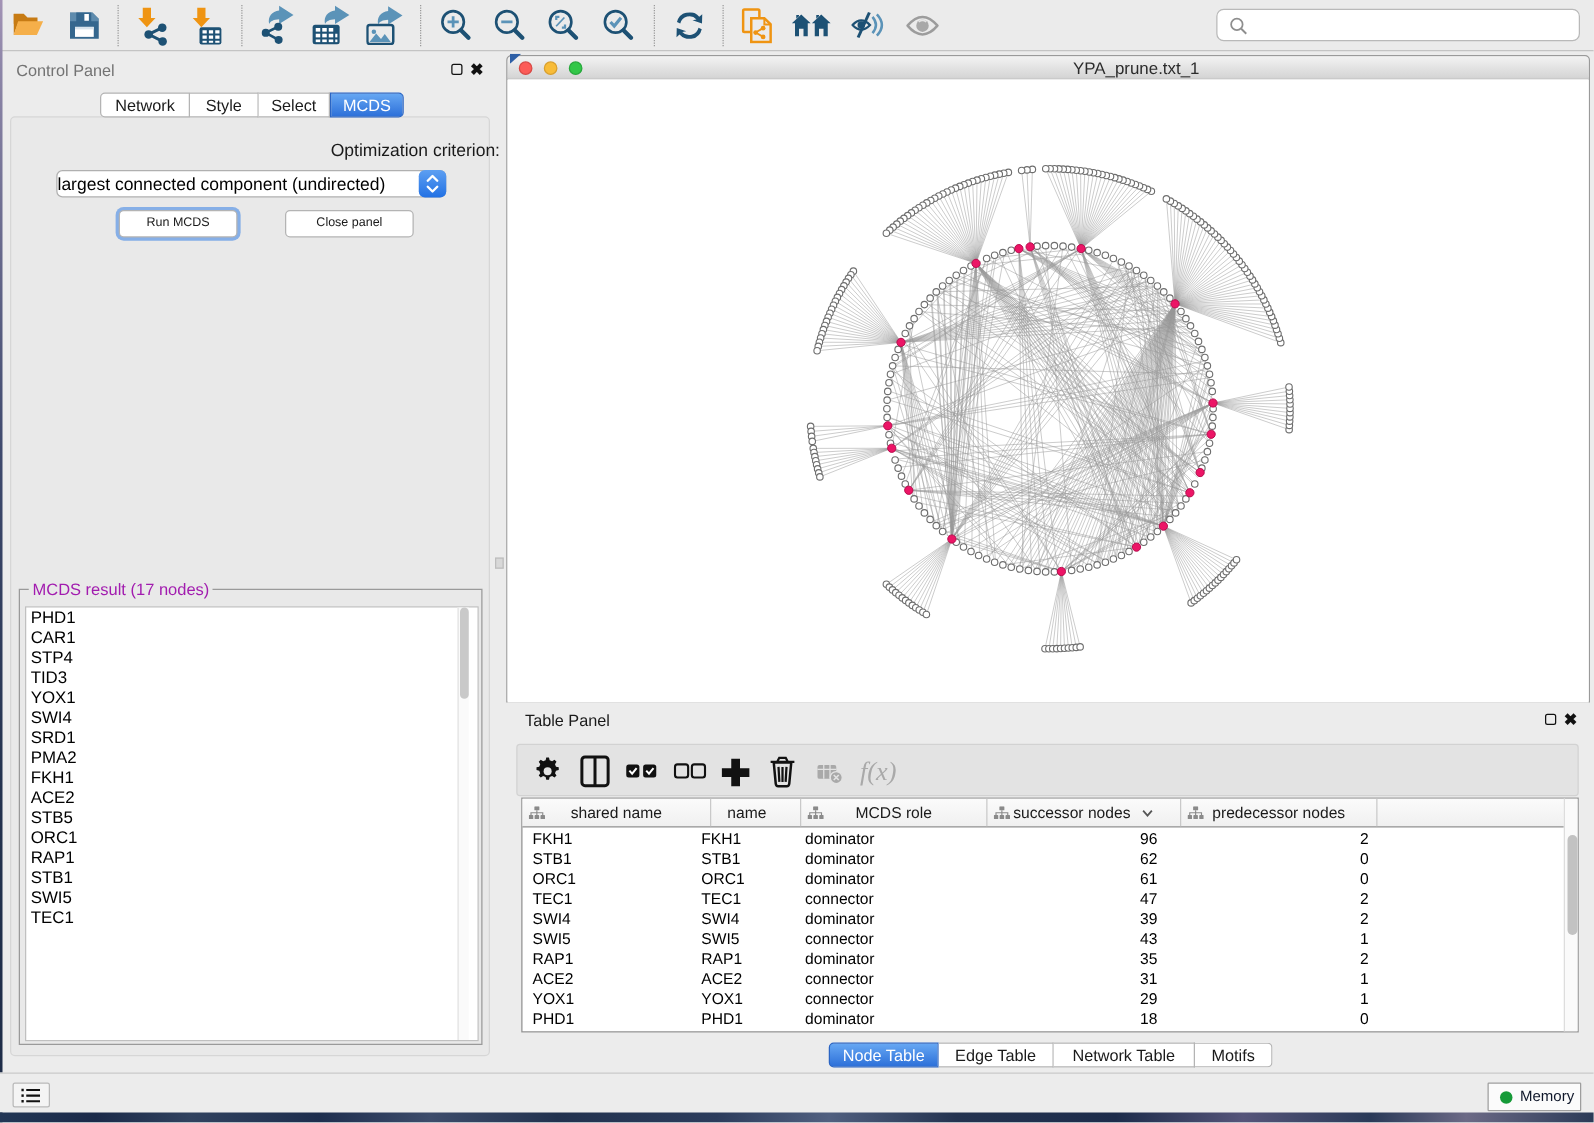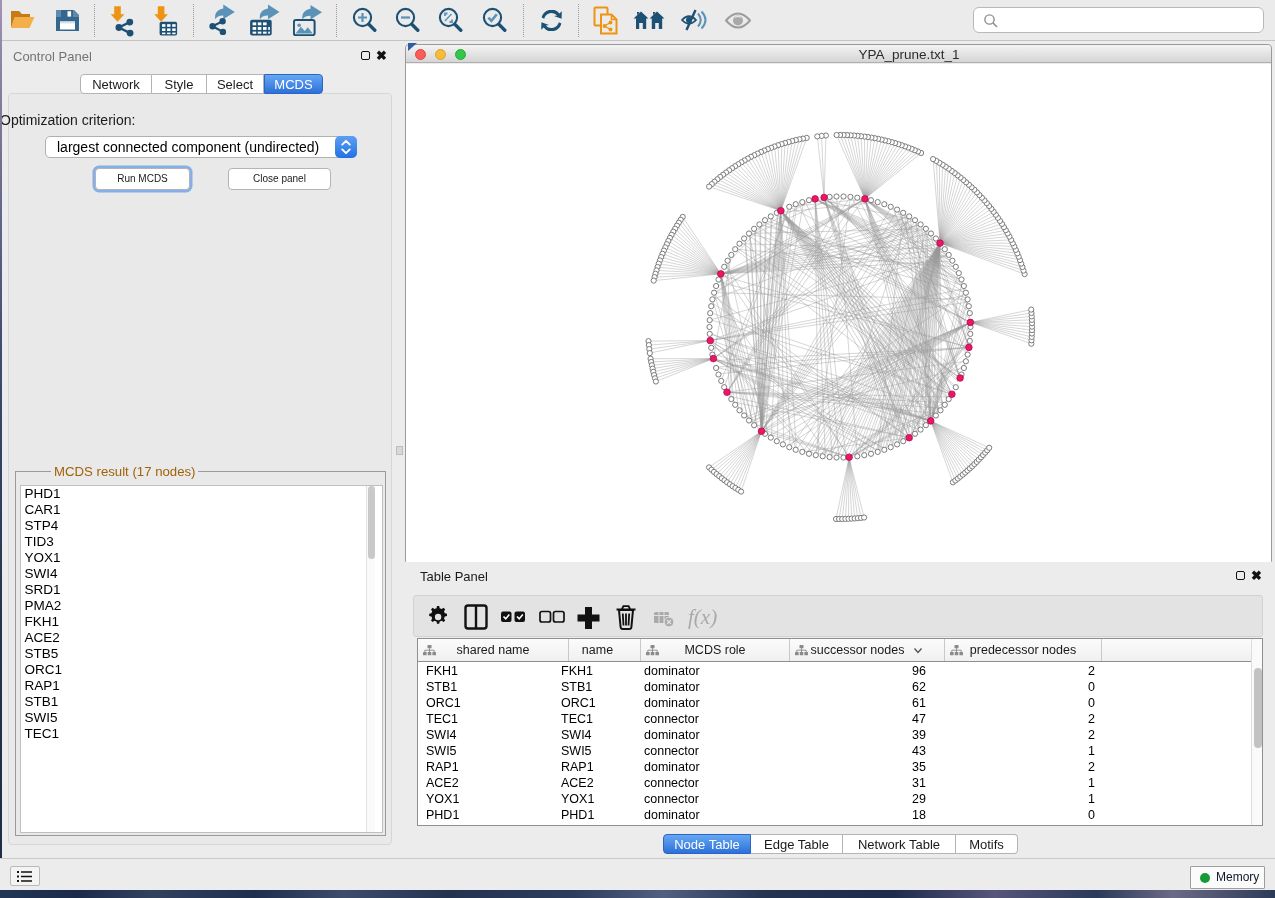--- a/index.html
+++ b/index.html
@@ -15,29 +15,29 @@
 #cp-close { position:absolute; left:376px; top:48px; font-size:13px; font-weight:bold; color:#111; }
 #cp-pane { position:absolute; left:8px; top:93px; width:384px; height:752px; background:#e9e9e9; border:1px solid #d6d6d6; border-radius:4px; }
 .tabs { position:absolute; display:flex; height:20px; }
 .tab { background:#fff; border:1px solid #b4b4b4; border-left:none; font-size:13px; color:#1a1a1a; display:flex; align-items:center; justify-content:center; }
 .tab.first { border-left:1px solid #b4b4b4; border-radius:4px 0 0 4px; }
 .tab.last { border-radius:0 4px 4px 0; }
 .tab.sel { background:linear-gradient(#66a7f3,#2d70d9); color:#fff; border:1px solid #2a65c4; }
 .tab.sel.last { border-radius:0 4px 4px 0; }
 .tab.sel.first { border-radius:4px 0 0 4px; }
 #cp-tabs { left:80px; top:74px; }
-#opt-label { position:absolute; left:0; top:112px; width:400px; text-align:left; font-size:14px; color:#1a1a1a; }
-#dropdown { position:absolute; left:45px; top:136px; width:312px; height:22px; background:#fff; border:1px solid #b0b0b0; border-radius:5px; font-size:14px; color:#000; line-height:20px; padding-left:11px; }
+#opt-label { position:absolute; left:0; top:112px; width:400px; text-align:right; font-size:14px; color:#1a1a1a; }
+#dropdown { position:absolute; left:45px; top:136px; width:312px; height:22px; background:#fff; border:1px solid #b0b0b0; border-radius:5px; font-size:14px; color:#000; line-height:20px; padding-left:0; }
 #dd-spin { position:absolute; right:-1px; top:-1px; width:22px; height:22px; border-radius:5px; background:linear-gradient(#5d9ff2,#2271e4); }
 .btn { position:absolute; height:22px; background:#fff; border:1px solid #b4b4b4; border-radius:4px; font-size:10px; color:#1a1a1a; text-align:center; line-height:20px; }
 #btn-run { left:95px; top:168px; width:95px; box-shadow:0 0 0 2.5px rgba(100,155,230,0.75); }
 #btn-close { left:204px; top:168px; width:103px;margin-left:24px; }
 
 #fs { position:absolute; left:15px; top:471px; width:371px; height:365px; border:1px solid #9a9a9a; }
-#fs-legend { position:absolute; left:7px; top:-8px; background:#e9e9e9; padding:0 3px; font-size:13.2px; color:#a16207;margin-left:28px; }
+#fs-legend { position:absolute; left:7px; top:-8px; background:#e9e9e9; padding:0 3px; font-size:13.2px; color:#a21caf; }
 #fs-list { position:absolute; left:4px; top:13px; width:363px; height:348px; background:#fff; border:1px solid #c0c0c0; overflow:hidden; }
 .mi { font-size:13.5px; color:#000; height:16px; line-height:16.2px; padding-left:3.5px; }
 #fs-sb { position:absolute; right:10px; top:14px; width:9px; height:346px; background:#fafafa; border-left:1px solid #e2e2e2; }
 #fs-thumb { position:absolute; left:1px; top:0px; width:7px; height:73px; background:#c9c9c9; border-radius:4px; }
 
 #gutter-handle { position:absolute; left:396px; top:446px; width:7px; height:9px; background:#d8d8d8; border:1px solid #bdbdbd; }
 
 #netwin { position:absolute; left:405px; top:44px; width:867px; height:518px; border:1px solid #9a9a9a; border-radius:4px 4px 0 0; }
 #net-title { position:absolute; left:0; top:0; width:100%; height:18px; background:linear-gradient(#f3f3f3,#d5d5d5); border-bottom:1px solid #b0b0b0; border-radius:4px 4px 0 0; }
 #net-title .t { position:absolute; left:0; top:1.5px; width:1006px; text-align:center; font-size:13.5px; color:#2c2c2c; }

